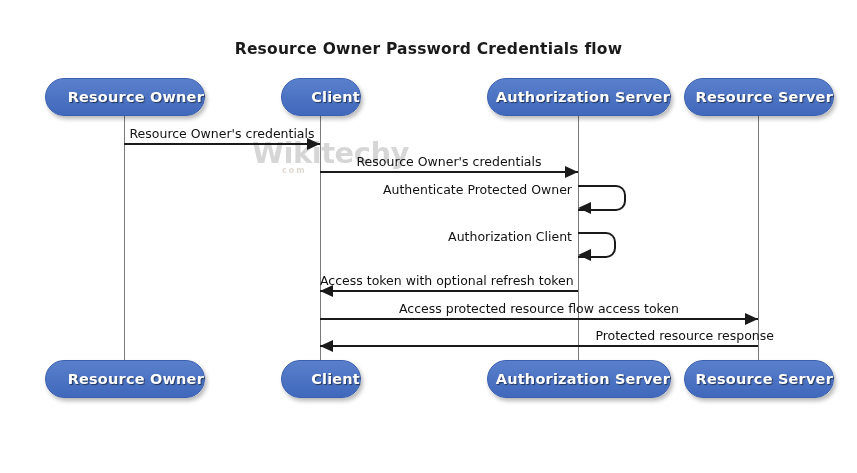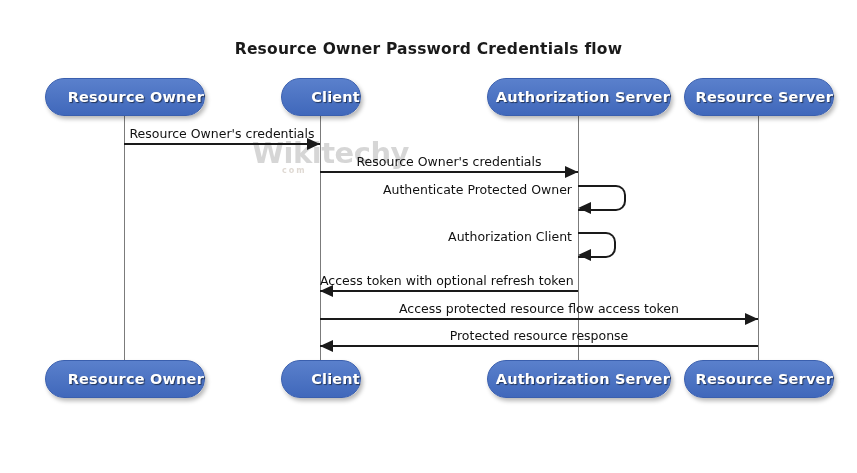--- a/index.html
+++ b/index.html
@@ -157,21 +157,21 @@
       <div class="arrow-head arrow-left" style="left: 578px; top: 249px;"></div>
       <div class="msg-label" style="right: 285px; top: 229px;">Authorization Client</div>
       <div class="msg" style="left: 320px; top: 290px; width: 258px;"></div>
       <div class="arrow-head arrow-left" style="left: 320px; top: 285px;"></div>
       <div class="msg-label" style="left: 320px; width: 258px; text-align: left; top: 273px;">Access token with optional refresh token</div>
       <div class="msg" style="left: 320px; top: 318px; width: 438px;"></div>
       <div class="arrow-head arrow-right" style="left: 745px; top: 313px;"></div>
       <div class="msg-label" style="left: 320px; width: 438px; text-align: center; top: 301px;">Access protected resource flow access token</div>
       <div class="msg" style="left: 320px; top: 345px; width: 438px;"></div>
       <div class="arrow-head arrow-left" style="left: 320px; top: 340px;"></div>
-      <div class="msg-label" style="left: 320px; width: 438px; text-align: center; top: 328px;">Protected resource response</div>
+      <div class="msg-label" style="left: 336px; width: 438px; text-align: right; top: 328px;">Protected resource response</div>
     </div>
   <div id="actors-top">
       <div class="actor-box" style="left: 45px; top: 78px; width: 158px;">
         <span class="actor-label">Resource Owner</span>
       </div>
       <div class="actor-box" style="left: 281px; top: 78px; width: 78px;">
         <span class="actor-label">Client</span>
       </div>
       <div class="actor-box" style="left: 487px; top: 78px; width: 182px;">
         <span class="actor-label">Authorization Server</span>

